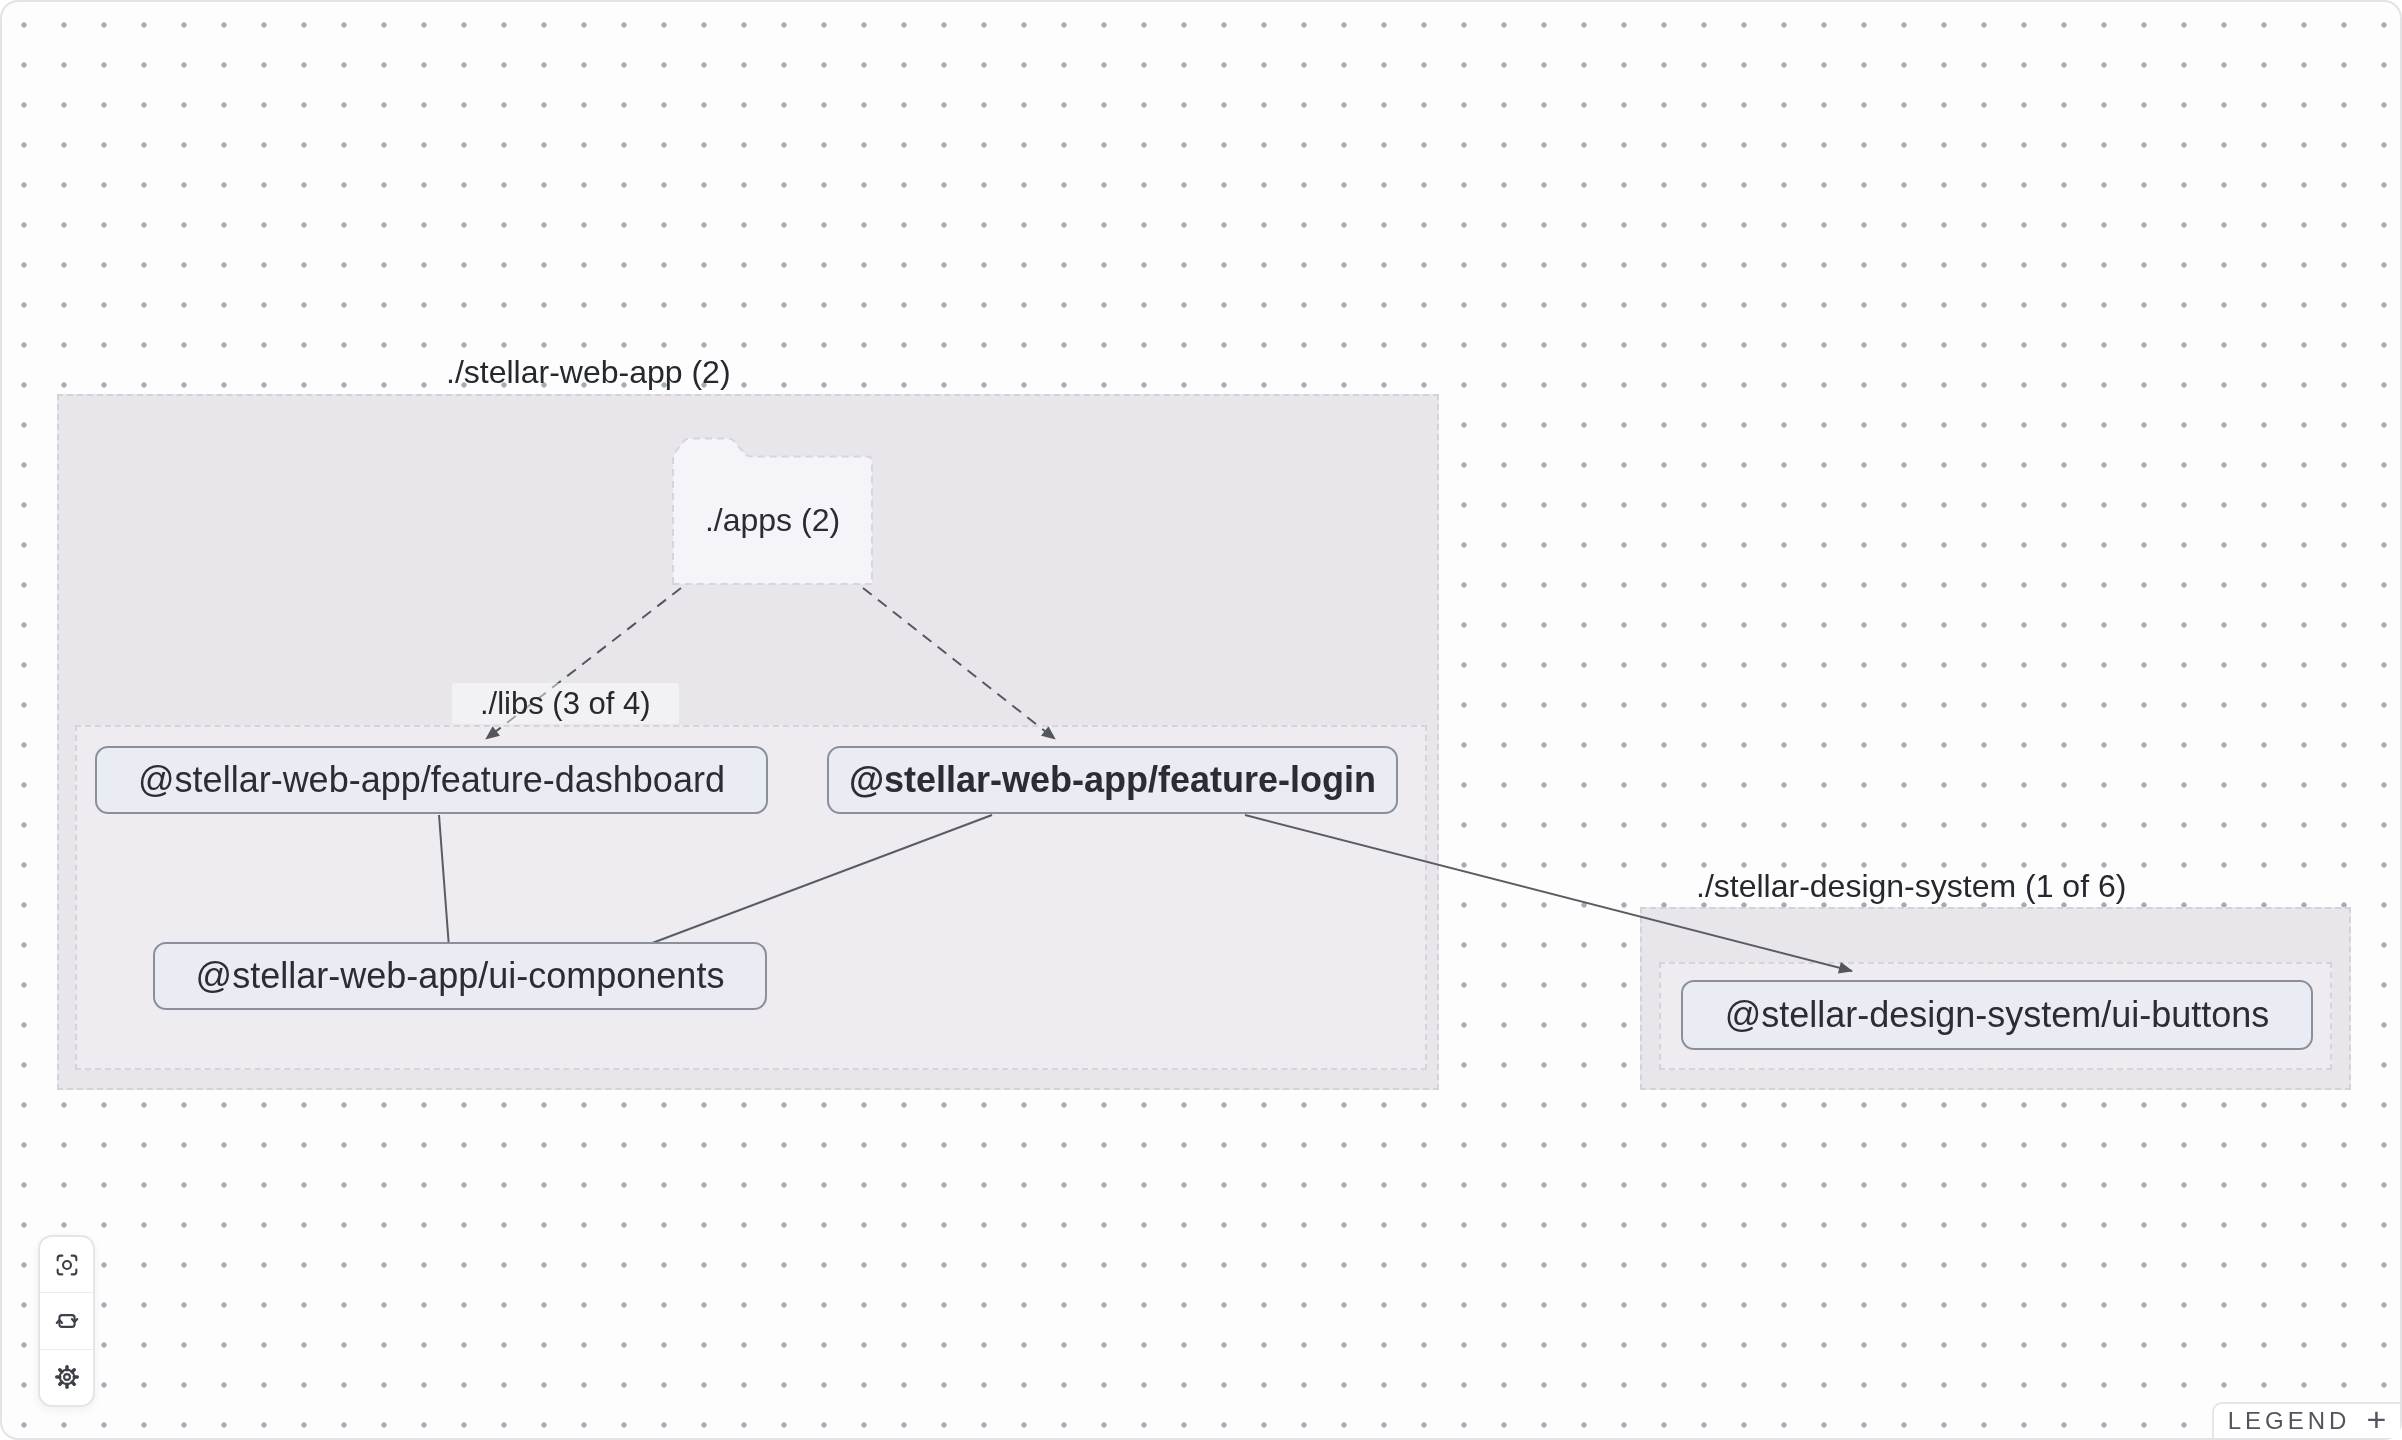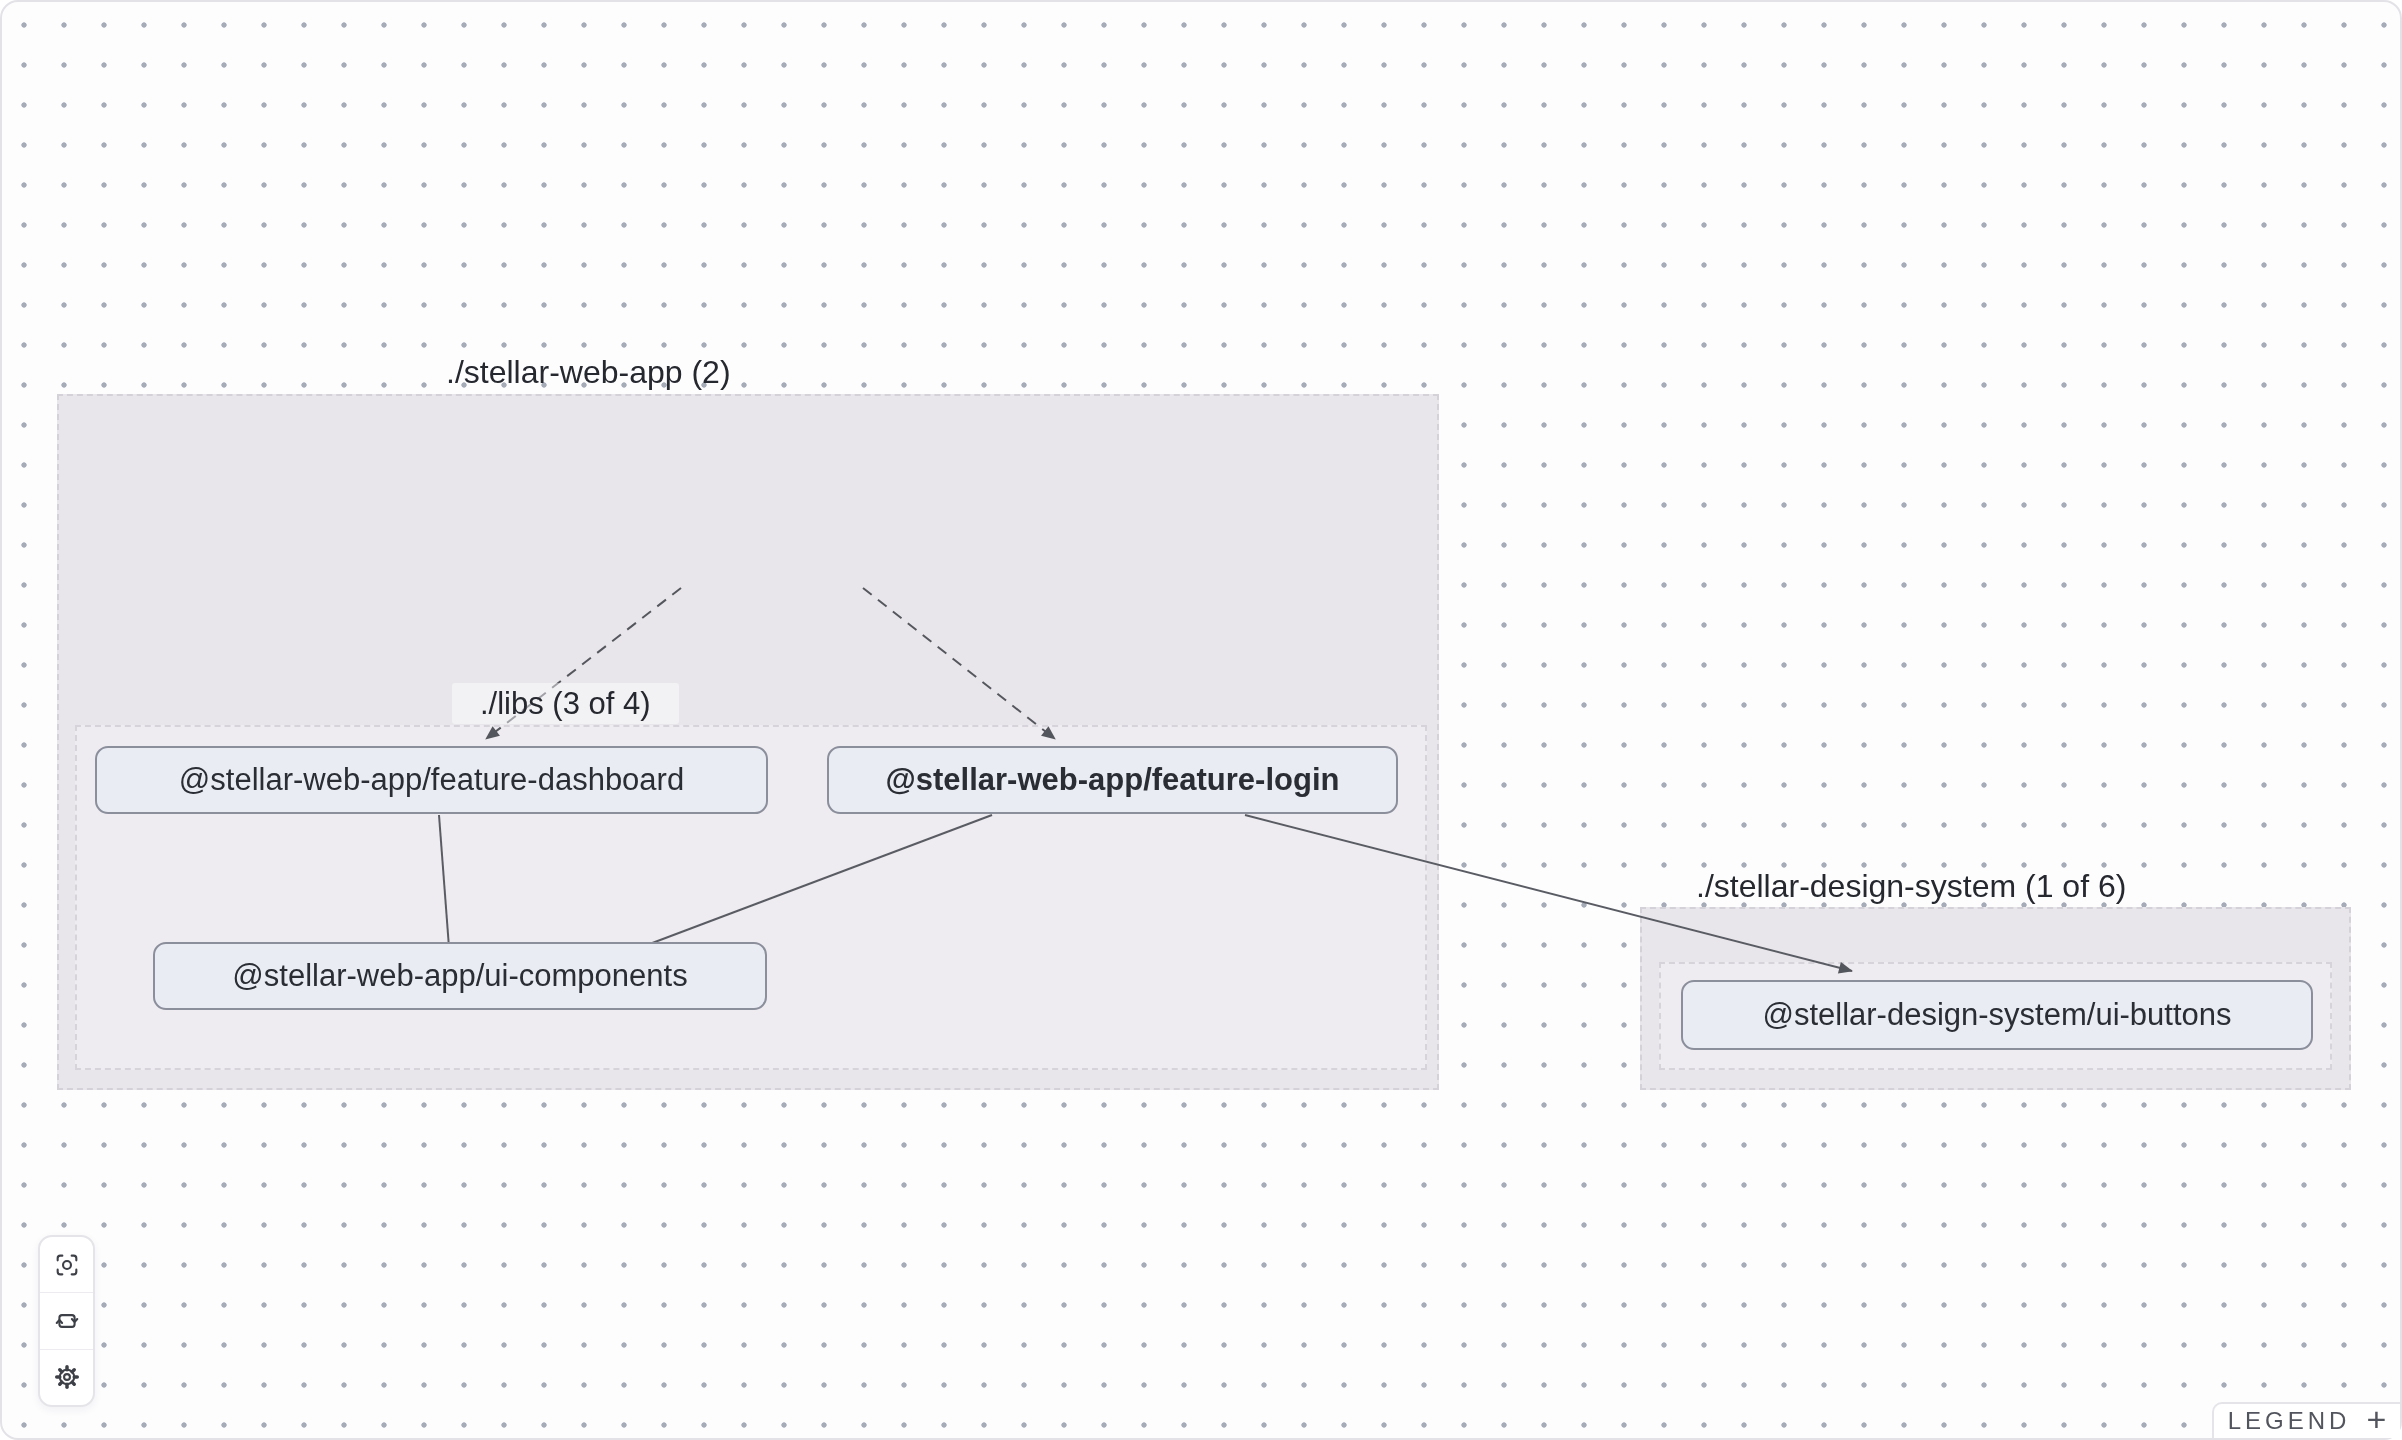--- a/index.html
+++ b/index.html
@@ -61,21 +61,21 @@
     font-size: 32px; color: #2a2c33;
   }
   
   .node {
     position: absolute;
     background: #eaecf4;
     border: 2px solid #8b8f9c;
     border-radius: 13px;
     box-sizing: border-box;
     display: flex; align-items: center; justify-content: center;
-    font-size: 31px; color: #2b2d34;
+    font-size: 36px; color: #2b2d34;
     white-space: nowrap;
     z-index: 4;
     cursor: pointer;
   }
   
   svg.edges { position: absolute; inset: 0; z-index: 3; pointer-events: none; }
   svg.edges path.edge { pointer-events: stroke; }
   
   .toolbar {
     position: absolute; left: 36px; top: 1233px; width: 57px; height: 172px;
@@ -119,20 +119,26 @@
 
   <div class="group-box" style="left:55px; top:392px; width:1382px; height:696px;"></div>
   <div class="inner-box" style="left:73px; top:723px; width:1352px; height:345px;"></div>
 
   <div class="group-title" style="left:444px; top:352px; width:600px;">./stellar-web-app (2)</div>
 
   <div class="group-title libs-label" style="left:450px; top:684px; width:600px;">
     <span class="patch">./libs (3 of 4)</span>
   </div>
 
+  <div class="folder">
+    <svg viewBox="0 0 203 154">
+      <path d="M2 151 L2 27 Q2 22 4.5 19 L12.5 8.5 Q15 5.5 19 5.5 L57 5.5 Q61 5.5 63.5 8.5 L73 20 Q75.5 23.5 80.5 23.5 L196 23.5 Q201 23.5 201 28.5 L201 151 Z" fill="#f5f4f8" stroke="#d8d4dd" stroke-width="2" stroke-dasharray="7 5"></path>
+    </svg>
+    <div class="folder-label">./apps (2)</div>
+  </div>
 
   <div class="group-box" style="left:1638px; top:905px; width:711px; height:183px;"></div>
   <div class="inner-box" style="left:1657px; top:960px; width:673px; height:108px;"></div>
 
   <div class="group-title" style="left:1694px; top:866px; width:600px;">./stellar-design-system (1 of 6)</div>
 
 
   <svg class="edges" width="2402" height="1440" viewBox="0 0 2402 1440">
     <defs>
       <marker id="arrow" markerUnits="userSpaceOnUse" markerWidth="20" markerHeight="20" refX="15" refY="9" orient="auto">

